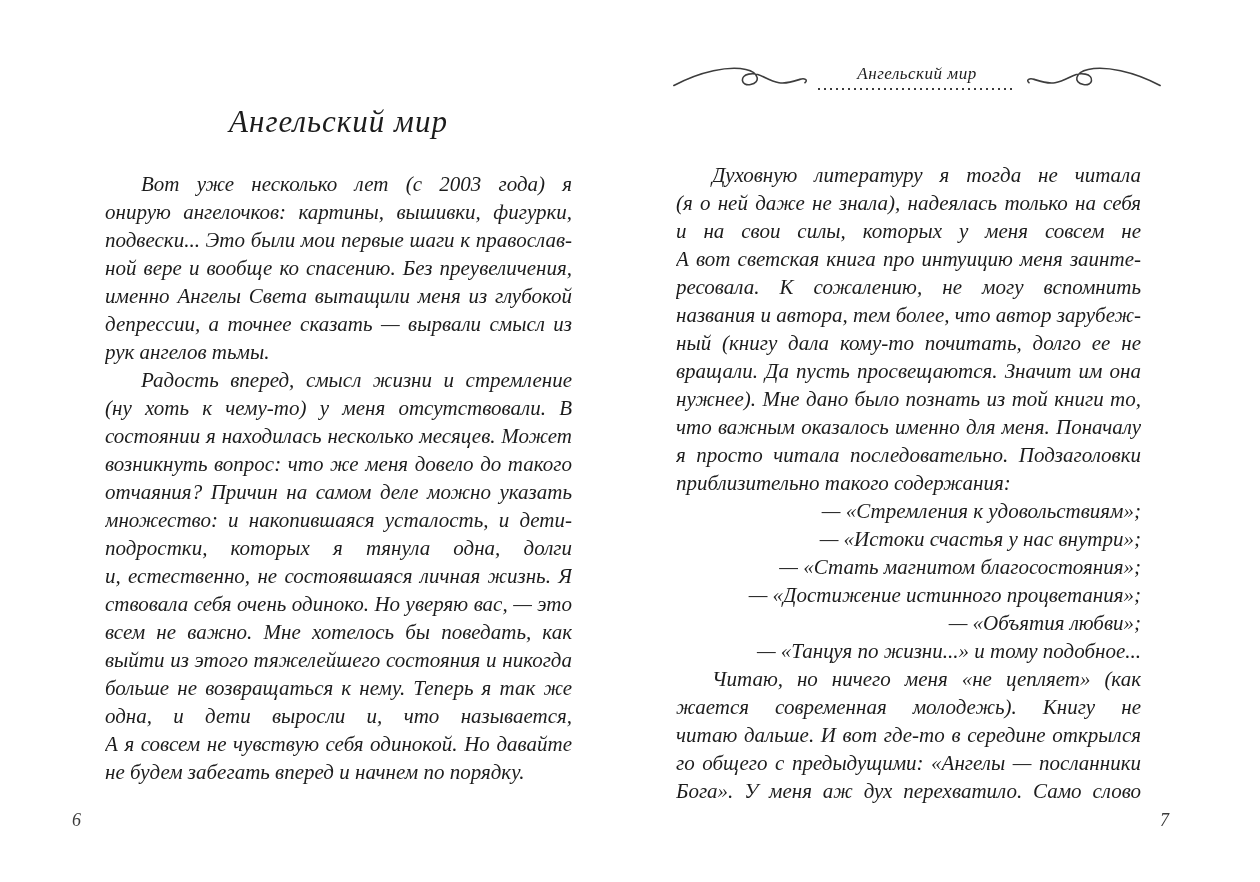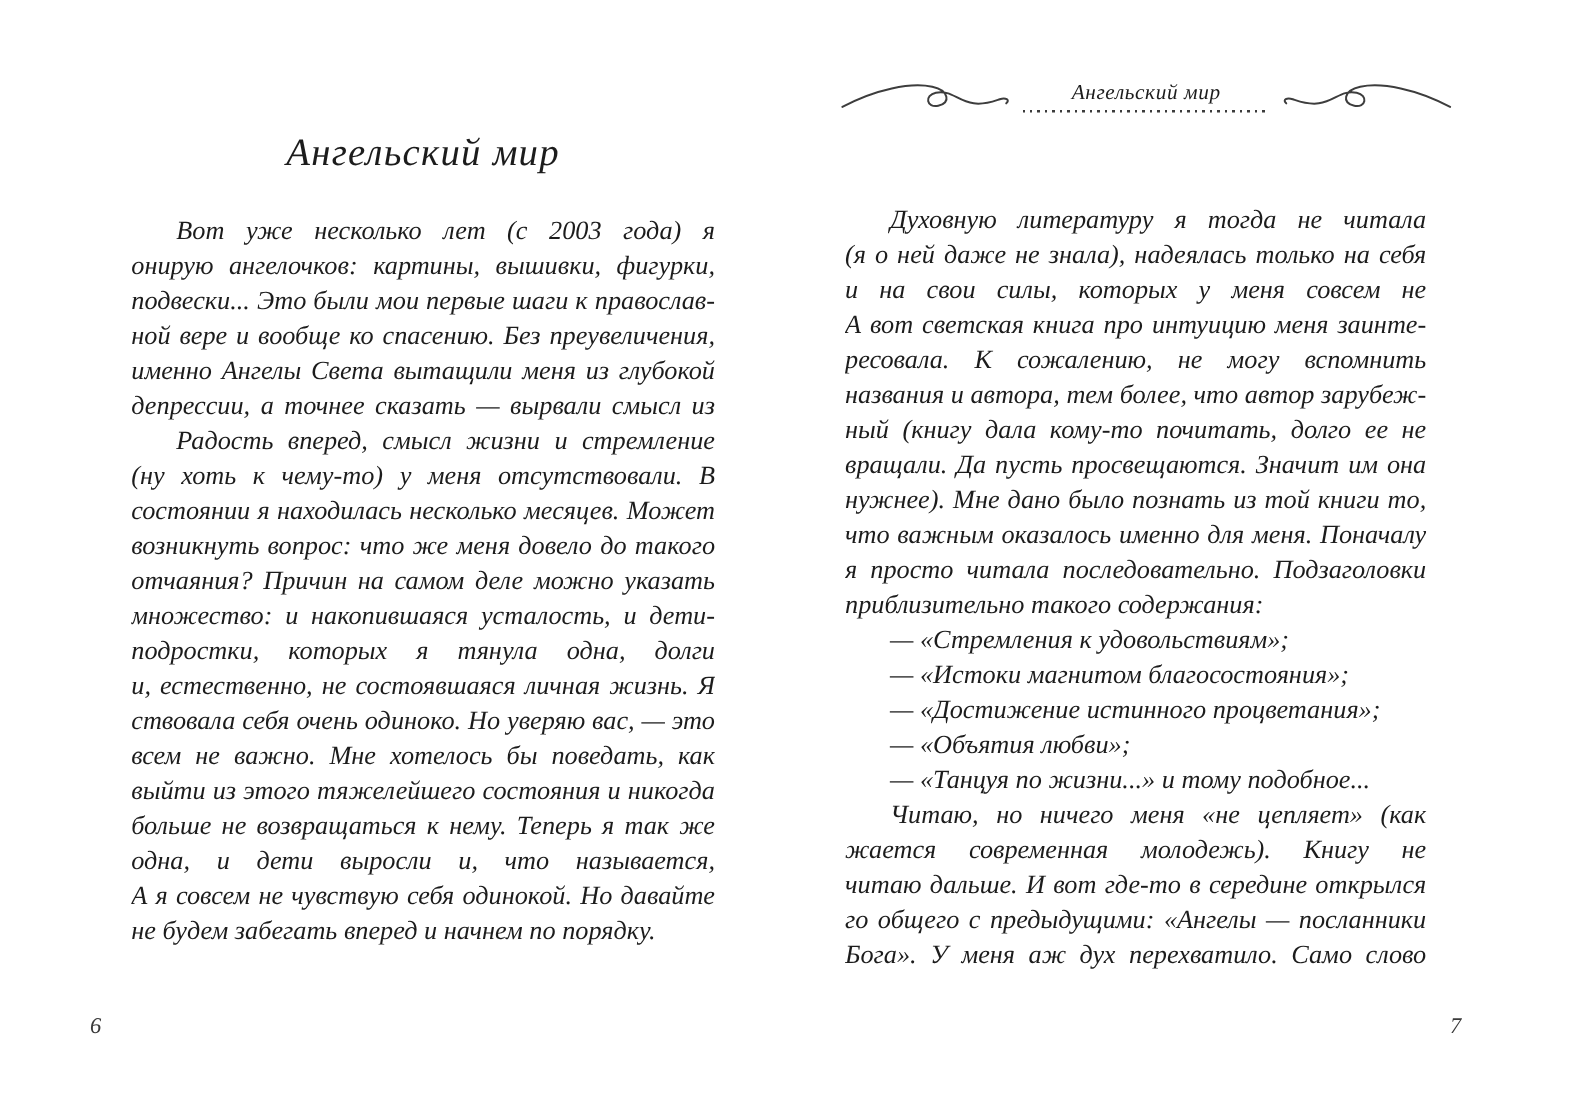--- a/index.html
+++ b/index.html
@@ -21,21 +21,21 @@
     letter-spacing: 1px;
   }
   .left-body  { position: absolute; left: 105px; top: 170px; width: 467px; }
   .right-body { position: absolute; left: 676px; top: 113px; width: 465px; margin-top: 48px; }
 
   .line {
     height: 28px; line-height: 28px;
     font-size: 21px; font-style: italic;
     white-space: normal; overflow: hidden;
   }
-  .line.indent { text-indent: 36px; }
+  .line.indent { text-indent: 36px; text-align: right; }
   .line.j { text-align: justify; text-align-last: justify; }
 
   
   .running-header {
     position: absolute; left: 672px; top: 60px; width: 478px;
     display: flex; align-items: center;
   }
   .flourish { width: 142px; height: 34px; flex: none; }
   .flourish.mirrored { transform: scaleX(-1); }
   .header-center { flex: 1; text-align: center; padding: 0 4px; }
@@ -57,20 +57,21 @@
 <div class="spread">
 
   <h1 class="chapter-title">Ангельский мир</h1>
   <div class="left-body">
       <div class="line indent j">Вот уже несколько лет (с 2003 года) я коллекци-</div>
       <div class="line j">онирую ангелочков: картины, вышивки, фигурки,</div>
       <div class="line j">подвески... Это были мои первые шаги к православ-</div>
       <div class="line j">ной вере и вообще ко спасению. Без преувеличения,</div>
       <div class="line j">именно Ангелы Света вытащили меня из глубокой</div>
       <div class="line j">депрессии, а точнее сказать — вырвали смысл из</div>
+      <div class="line">рук ангелов тьмы.</div>
       <div class="line indent j">Радость вперед, смысл жизни и стремление</div>
       <div class="line j">(ну хоть к чему-то) у меня отсутствовали. В таком</div>
       <div class="line j">состоянии я находилась несколько месяцев. Может</div>
       <div class="line j">возникнуть вопрос: что же меня довело до такого</div>
       <div class="line j">отчаяния? Причин на самом деле можно указать</div>
       <div class="line j">множество: и накопившаяся усталость, и дети-</div>
       <div class="line j">подростки, которых я тянула одна, долги бесконечные</div>
       <div class="line j">и, естественно, не состоявшаяся личная жизнь. Я чув-</div>
       <div class="line j">ствовала себя очень одиноко. Но уверяю вас, — это со-</div>
       <div class="line j">всем не важно. Мне хотелось бы поведать, как удалось</div>
@@ -101,21 +102,22 @@
       <div class="line j">А вот светская книга про интуицию меня заинте-</div>
       <div class="line j">ресовала. К сожалению, не могу вспомнить точного</div>
       <div class="line j">названия и автора, тем более, что автор зарубеж-</div>
       <div class="line j">ный (книгу дала кому-то почитать, долго ее не воз-</div>
       <div class="line j">вращали. Да пусть просвещаются. Значит им она</div>
       <div class="line j">нужнее). Мне дано было познать из той книги то,</div>
       <div class="line j">что важным оказалось именно для меня. Поначалу</div>
       <div class="line j">я просто читала последовательно. Подзаголовки</div>
       <div class="line">приблизительно такого содержания:</div>
       <div class="line indent">— «Стремления к удовольствиям»;</div>
-      <div class="line indent">— «Истоки магнитом благосостояния»;</div>
+      <div class="line indent">— «Истоки счастья у нас внутри»;</div>
+      <div class="line indent">— «Стать магнитом благосостояния»;</div>
       <div class="line indent">— «Достижение истинного процветания»;</div>
       <div class="line indent">— «Объятия любви»;</div>
       <div class="line indent">— «Танцуя по жизни...» и тому подобное...</div>
       <div class="line indent j">Читаю, но ничего меня «не цепляет» (как выра-</div>
       <div class="line j">жается современная молодежь). Книгу не оставляю,</div>
       <div class="line j">читаю дальше. И вот где-то в середине открылся</div>
       <div class="line j">го общего с предыдущими: «Ангелы — посланники</div>
       <div class="line j">Бога». У меня аж дух перехватило. Само слово «Ан-</div>
     </div>
   <div class="page-num page-num-right">7</div>

